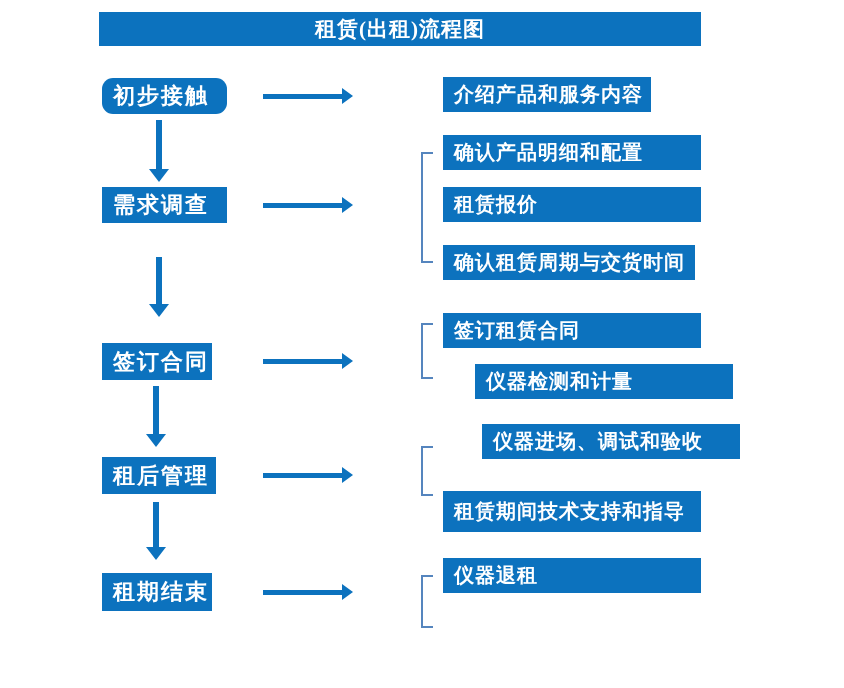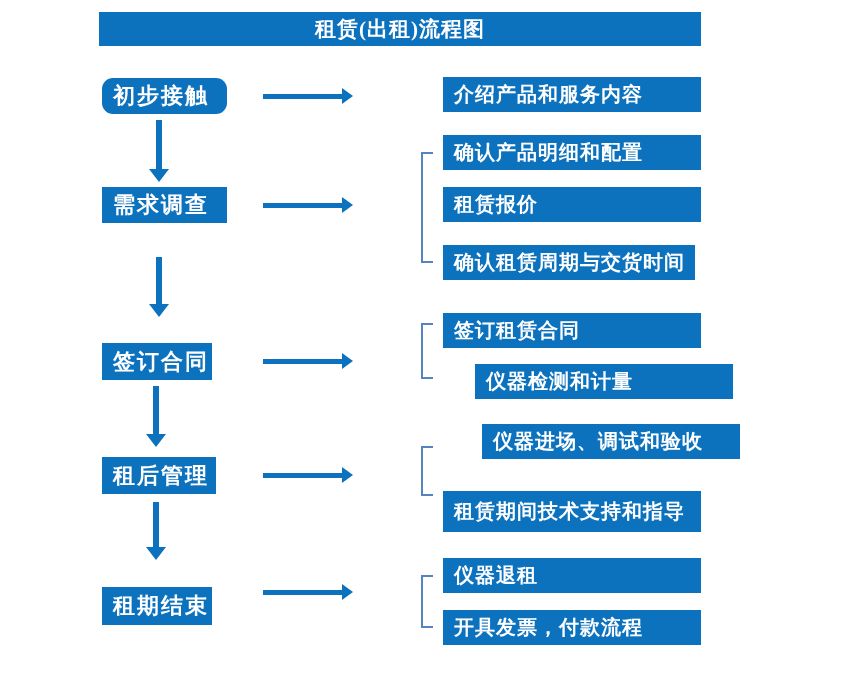--- a/index.html
+++ b/index.html
@@ -38,21 +38,21 @@
 <body>
 
 <div class="canvas">
 
   <div class="bar" style="left:99px; top:12px; width:602px; height:34px;">租赁(出租)流程图</div>
 
   <div class="lbox" style="left:102px; top:78px;  width:125px; height:36px;border-radius:11px;">初步接触</div>
   <div class="lbox" style="left:102px; top:187px; width:125px; height:36px;">需求调查</div>
   <div class="lbox" style="left:102px; top:343px; width:110px; height:37px;">签订合同</div>
   <div class="lbox" style="left:102px; top:457px; width:114px; height:37px;font-family:Liberation Serif, serif;">租后管理</div>
-  <div class="lbox" style="left:102px; top:587px; width:110px; height:38px;">租期结束</div>
+  <div class="lbox" style="left:102px; top:573px; width:110px; height:38px;">租期结束</div>
 
   <div class="varrow" style="left:148px; top:120px; width:22px; height:62px;">
     <div class="stem"></div>
     <div class="head"></div>
   </div>
   <div class="varrow" style="left:148px; top:257px; width:22px; height:60px;">
     <div class="stem"></div>
     <div class="head"></div>
   </div>
   <div class="varrow" style="left:145px; top:386px; width:22px; height:61px;">
@@ -83,28 +83,27 @@
   <div class="harrow" style="left:263px; top:584px; width:90px; height:16px;">
     <div class="stem"></div>
     <div class="head"></div>
   </div>
 
   <div class="bracket" style="left:421px; top:152px; height:111px;"></div>
   <div class="bracket" style="left:421px; top:323px; height:56px;"></div>
   <div class="bracket" style="left:421px; top:446px; height:50px;"></div>
   <div class="bracket" style="left:421px; top:575px; height:53px;"></div>
 
-  <div class="rbox" style="left:443px; top:77px;  width:258px; height:35px;">介绍产品和服务内容</div>
+  <div class="rbox" style="left:443px; top:77px;  width:208px; height:35px;">介绍产品和服务内容</div>
 
   <div class="rbox" style="left:443px; top:135px; width:258px; height:35px;">确认产品明细和配置</div>
   <div class="rbox" style="left:443px; top:187px; width:258px; height:35px;">租赁报价</div>
   <div class="rbox" style="left:443px; top:245px; width:252px; height:35px;">确认租赁周期与交货时间</div>
 
   <div class="rbox" style="left:443px; top:313px; width:258px; height:35px;">签订租赁合同</div>
   <div class="rbox" style="left:443px; top:364px; width:258px; height:35px;margin-left:32px;">仪器检测和计量</div>
 
   <div class="rbox" style="left:443px; top:424px; width:258px; height:35px;margin-left:39px;">仪器进场、调试和验收</div>
   <div class="rbox" style="left:443px; top:491px; width:258px; height:41px;">租赁期间技术支持和指导</div>
 
   <div class="rbox" style="left:443px; top:558px; width:258px; height:35px;">仪器退租</div>
-  <div class="rbox" style="left:443px; top:610px; width:258px; height:35px;">开具发票，付款流程</div>
 
 </div>
 
 </body></html>

